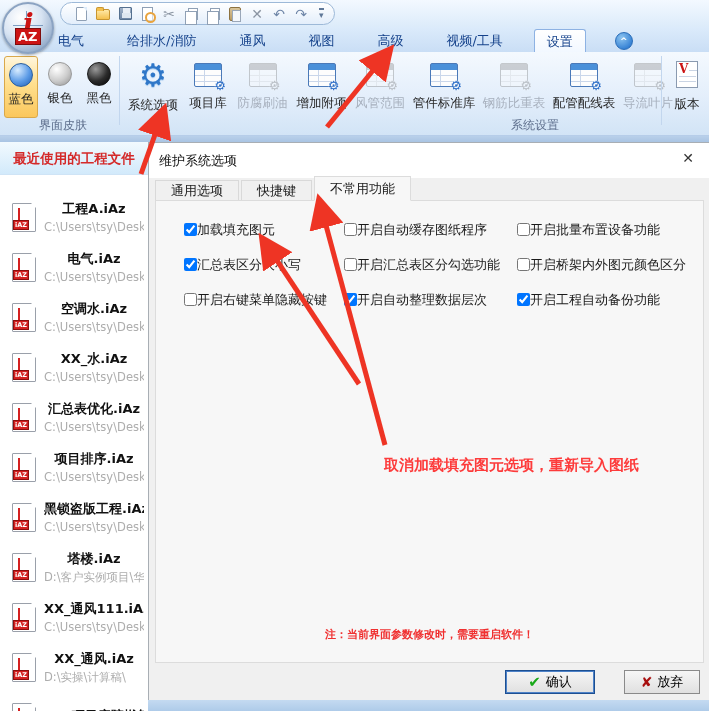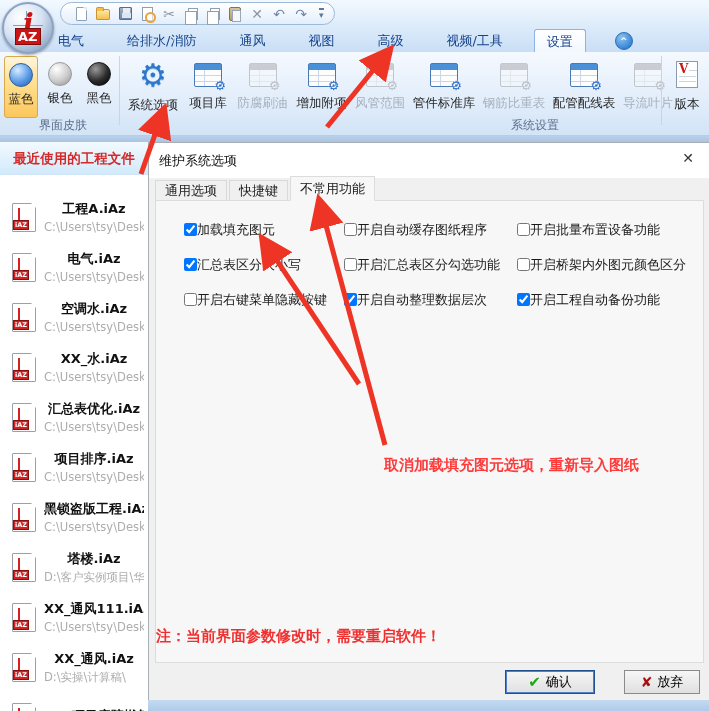--- a/index.html
+++ b/index.html
@@ -98,31 +98,31 @@
   .file-text { width:100px; overflow:hidden; }
   .file-name { font-weight:bold; font-size:13px; color:#111; white-space:nowrap; overflow:hidden;text-align:center; }
   .file-path { font-size:11.5px; color:#adadad; white-space:nowrap; overflow:hidden; margin-top:2px; }
 
   
   .dialog { position:absolute; left:148px; top:142px; width:561px; height:558px; background:#f0f0f0;
     border-left:1px solid #a8aeb4; border-top:1px solid #a8aeb4; }
   .dlg-title { height:35px; background:#fff; display:flex; align-items:center; padding-left:10px; font-size:13px; color:#111; }
   .dlg-close { position:absolute; right:0; top:0; width:42px; height:30px; text-align:center; line-height:30px; font-size:14px; color:#333; cursor:pointer; }
   .dlg-tabs { position:absolute; left:6px; top:34px; height:24px; display:flex; align-items:flex-end; }
-  .dtab { height:21px; line-height:20px; padding:0 9px; font-size:13px; color:#1a1a1a; background:#f0f0f0; border:1px solid #d9d9d9; border-bottom:none; margin-right:2px; cursor:pointer; }
+  .dtab { height:21px; line-height:20px; padding:0 15px; font-size:13px; color:#1a1a1a; background:#f0f0f0; border:1px solid #d9d9d9; border-bottom:none; margin-right:2px; cursor:pointer; }
   .dtab.active { height:25px; line-height:24px; background:#f7f7f7; border:1px solid #dcdcdc; border-bottom:1px solid #f7f7f7; position:relative; z-index:2; }
   .dlg-page { position:absolute; left:6px; top:57px; width:549px; height:463px; background:#f7f7f7; border:1px solid #dcdcdc; }
 
   .cb-grid { position:absolute; left:28px; top:11px; display:grid; grid-template-columns:160px 173px auto; grid-auto-rows:35px; align-items:center; }
   .cb-item { display:flex; align-items:center; white-space:nowrap; }
   .cb-item input { width:13px; height:13px; margin:0; cursor:pointer; }
   .cb-item label { font-size:13px; color:#1a1a1a; cursor:pointer; }
 
   .annotation { position:absolute; left:228px; top:255px; color:#fd3b3b; font-size:15px; font-weight:bold; white-space:nowrap; }
-  .note { position:absolute; left:0; top:426px; width:100%; text-align:left; color:#f03030; font-size:15px; font-weight:bold; white-space:nowrap; }
+  .note { position:absolute; left:0; top:426px; width:100%; text-align:center; color:#f03030; font-size:11px; font-weight:bold; white-space:nowrap; }
 
   .dlg-footer { position:absolute; left:0; bottom:0; width:100%; height:37px; display:flex; align-items:center; justify-content:flex-end; gap:29px; padding-right:9px; }
   .btn { height:24px; display:flex; align-items:center; justify-content:center; gap:5px; font-size:13px; color:#000; cursor:pointer;
     background:linear-gradient(#f6f6f6,#e0e0e0); border:1px solid #8a8a8a; }
   .btn-confirm { width:90px; border:1px solid #1d4f91; box-shadow:0 0 0 1px #4d82c8 inset; }
   .btn-confirm .mark { color:#18a818; font-weight:bold; font-size:15px; }
   .btn-cancel { width:76px; }
   .btn-cancel .mark { color:#a81010; font-weight:bold; font-size:14px; }
 
   .bottom-strip { position:absolute; left:148px; top:700px; width:561px; height:11px; background:linear-gradient(#c4daf1,#aecbe9); }

